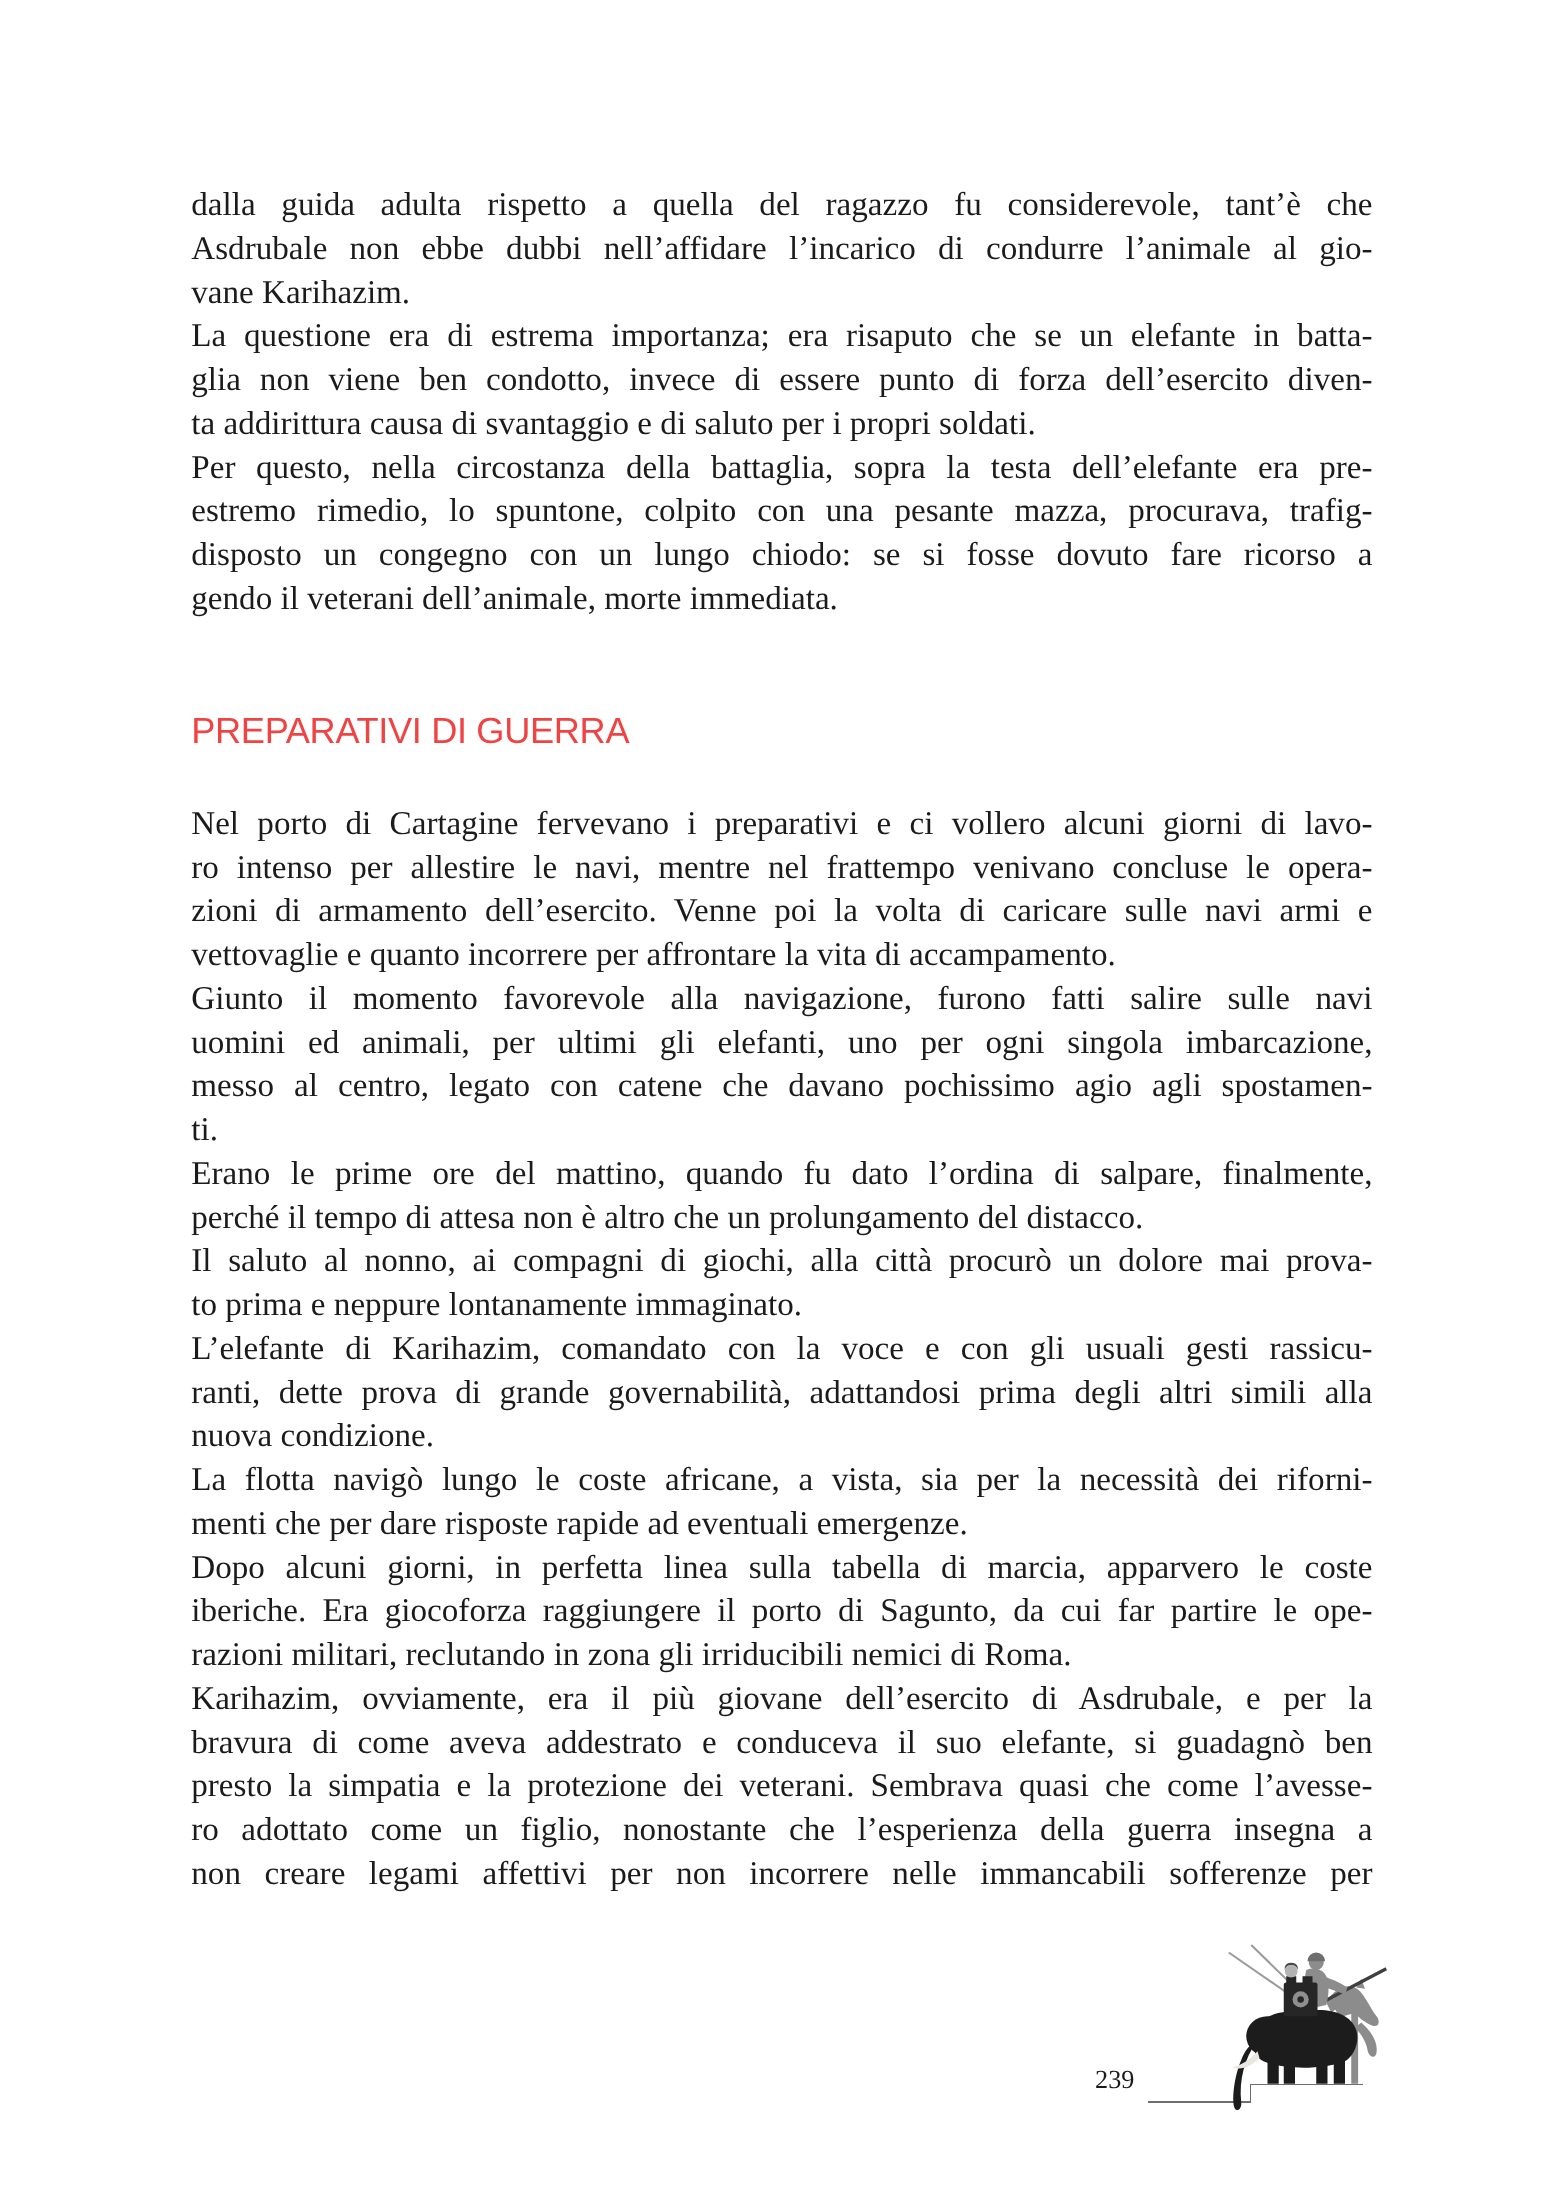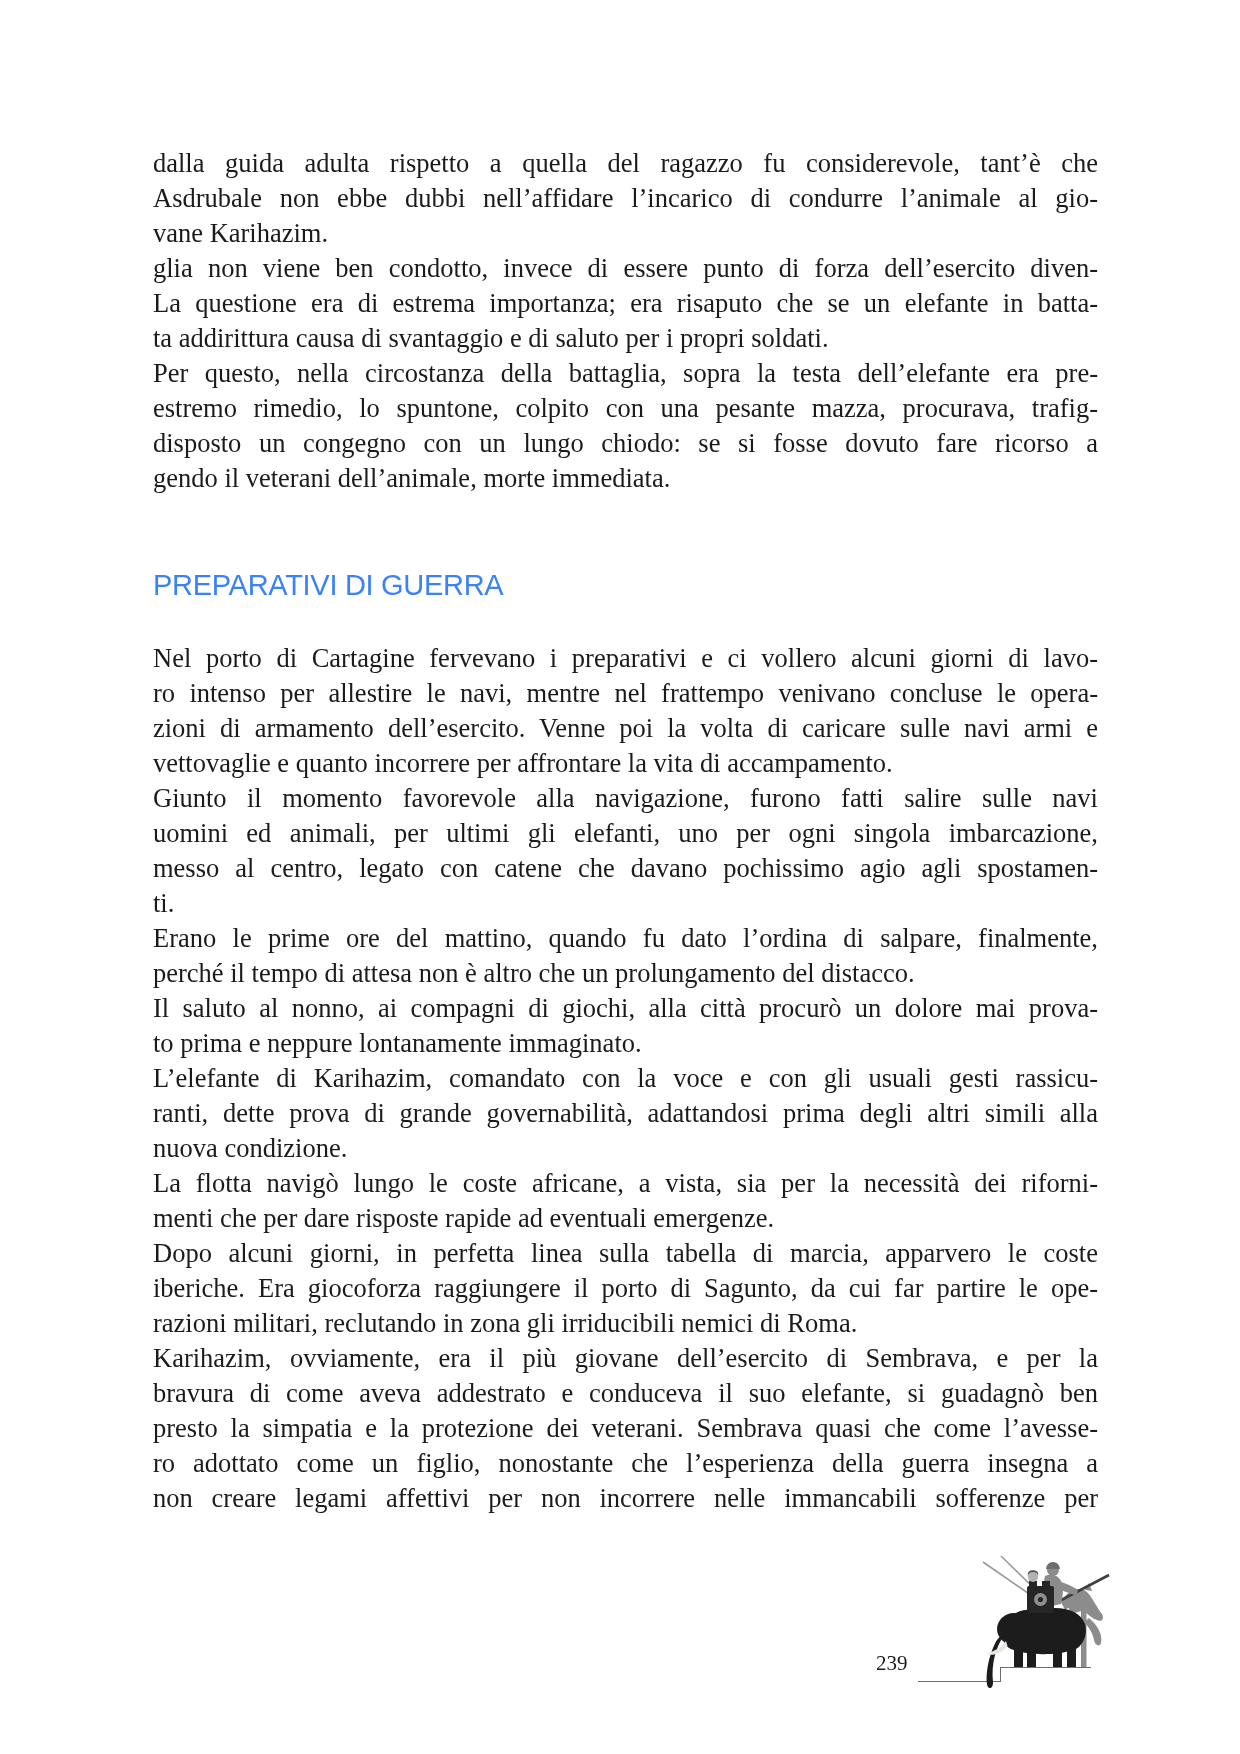--- a/index.html
+++ b/index.html
@@ -19,42 +19,42 @@
   .line{
     text-align:justify;
     text-align-last:justify;
   }
   .line.last{text-align-last:left;}
   .section-heading{
     font-family:"Liberation Sans", sans-serif;
     font-size:29px;font-weight:400;letter-spacing:-0.3px;
     line-height:35px;
     margin:72px 0 38px 0;
-    color:#3b82f6;
+    color:#ef4444;
   }
   .page-number{
     position:absolute;left:876px;top:1652px;
     font-size:21px;line-height:23px;
     font-family:Liberation Serif, serif;
   }
   .footer-rule{position:absolute;left:918px;top:1660px;}
   .illustration{position:absolute;left:975px;top:1548px;}
 </style>
 </head>
 <body>
 
 <div class="page">
 
   <div class="text-block">
     <div id="pre-paras">
         <div class="line">dalla guida adulta rispetto a quella del ragazzo fu considerevole, tant’è che</div>
         <div class="line">Asdrubale non ebbe dubbi nell’affidare l’incarico di condurre l’animale al gio-</div>
         <div class="line last">vane Karihazim.</div>
+        <div class="line">La questione era di estrema importanza; era risaputo che se un elefante in batta-</div>
         <div class="line">glia non viene ben condotto, invece di essere punto di forza dell’esercito diven-</div>
-        <div class="line">La questione era di estrema importanza; era risaputo che se un elefante in batta-</div>
         <div class="line last">ta addirittura causa di svantaggio e di saluto per i propri soldati.</div>
         <div class="line">Per questo, nella circostanza della battaglia, sopra la testa dell’elefante era pre-</div>
         <div class="line">estremo rimedio, lo spuntone, colpito con una pesante mazza, procurava, trafig-</div>
         <div class="line">disposto un congegno con un lungo chiodo: se si fosse dovuto fare ricorso a</div>
         <div class="line last">gendo il veterani dell’animale, morte immediata.</div>
       </div>
     <h2 class="section-heading">PREPARATIVI DI GUERRA</h2>
     <div id="post-paras">
         <div class="line">Nel porto di Cartagine fervevano i preparativi e ci vollero alcuni giorni di lavo-</div>
         <div class="line">ro intenso per allestire le navi, mentre nel frattempo venivano concluse le opera-</div>
@@ -69,21 +69,21 @@
         <div class="line">Il saluto al nonno, ai compagni di giochi, alla città procurò un dolore mai prova-</div>
         <div class="line last">to prima e neppure lontanamente immaginato.</div>
         <div class="line">L’elefante di Karihazim, comandato con la voce e con gli usuali gesti rassicu-</div>
         <div class="line">ranti, dette prova di grande governabilità, adattandosi prima degli altri simili alla</div>
         <div class="line last">nuova condizione.</div>
         <div class="line">La flotta navigò lungo le coste africane, a vista, sia per la necessità dei riforni-</div>
         <div class="line last">menti che per dare risposte rapide ad eventuali emergenze.</div>
         <div class="line">Dopo alcuni giorni, in perfetta linea sulla tabella di marcia, apparvero le coste</div>
         <div class="line">iberiche. Era giocoforza raggiungere il porto di Sagunto, da cui far partire le ope-</div>
         <div class="line last">razioni militari, reclutando in zona gli irriducibili nemici di Roma.</div>
-        <div class="line">Karihazim, ovviamente, era il più giovane dell’esercito di Sembrava, e per la</div>
+        <div class="line">Karihazim, ovviamente, era il più giovane dell’esercito di Asdrubale, e per la</div>
         <div class="line">bravura di come aveva addestrato e conduceva il suo elefante, si guadagnò ben</div>
         <div class="line">presto la simpatia e la protezione dei veterani. Sembrava quasi che come l’avesse-</div>
         <div class="line">ro adottato come un figlio, nonostante che l’esperienza della guerra insegna a</div>
         <div class="line">non creare legami affettivi per non incorrere nelle immancabili sofferenze per</div>
       </div>
   </div>
 
   <svg class="footer-rule" width="180" height="30" viewBox="0 0 180 30">
     <path d="M0,21.5 H82.5 V7.5 H172.5" fill="none" stroke="#6e6e6e" stroke-width="1.3" shape-rendering="crispEdges"></path>
   </svg>

